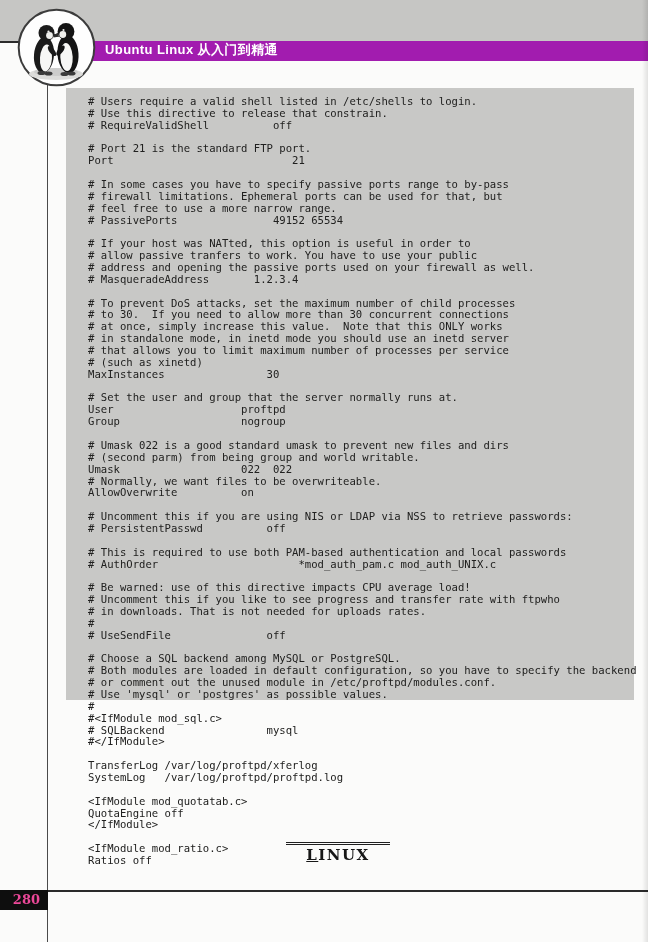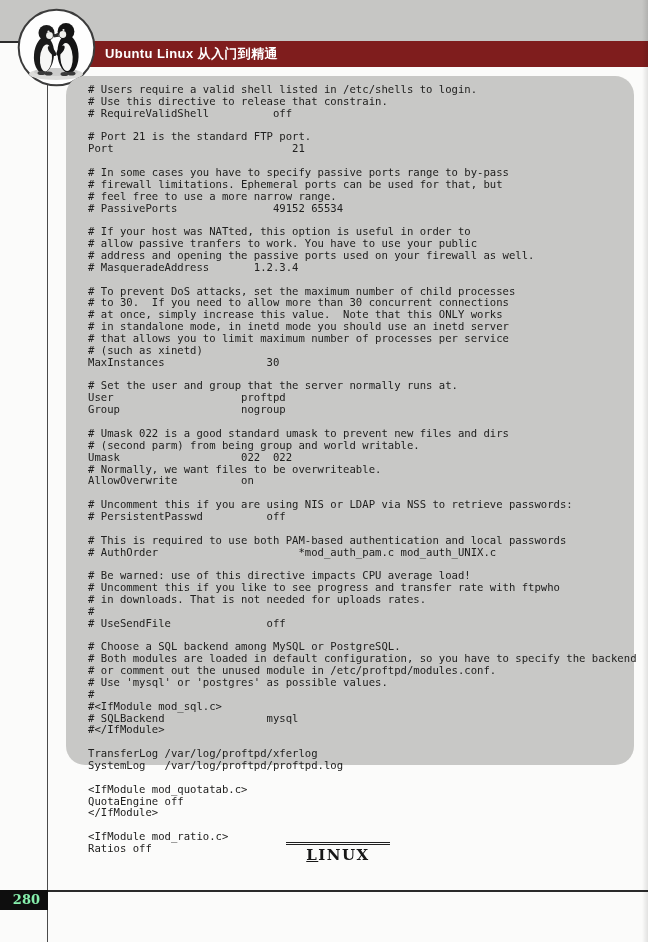--- a/index.html
+++ b/index.html
@@ -6,44 +6,44 @@
   body{
     width:648px;height:942px;position:relative;overflow:hidden;
     background:#fbfbfa;
     font-family:"Liberation Sans",sans-serif;
   }
   .page{position:absolute;inset:0;}
 
   
   .top-strip{position:absolute;left:0;top:0;width:648px;height:42px;background:#c6c6c4;}
   .header-rule{position:absolute;left:0;top:41px;width:80px;height:2px;background:#2b2b2b;}
-  .banner{position:absolute;left:76px;top:41px;width:572px;height:26px;background:#7f1d1d;
-          display:flex;align-items:center;}
+  .banner{position:absolute;left:76px;top:41px;width:572px;height:20px;background:#a21caf;
+          display:flex;}
   .banner-title{color:#ffffff;font-weight:bold;font-size:13px;letter-spacing:.4px;padding-left:29px;
                 white-space:nowrap;}
 
   
   .margin-rule{position:absolute;left:47px;top:70px;width:1px;height:872px;background:#4a4a4a;}
 
   
   .logo-circle{position:absolute;left:17px;top:8px;width:79px;height:79px;}
 
   
-  .codebox{position:absolute;left:66px;top:76px;width:568px;height:689px;background:#c8c8c6;border-radius:19px;}
+  .codebox{position:absolute;left:66px;top:88px;width:568px;height:612px;background:#c8c8c6;}
   .code{
     margin:0;padding:8px 0 0 22px;
     font-family:"DejaVu Sans Mono","Liberation Mono",monospace;
     font-size:10.6px;line-height:11.86px;
     color:#20201f;white-space:pre;overflow:visible;
   }
 
   
   .footer-rule{position:absolute;left:48px;top:890px;width:600px;height:1.5px;background:#2a2a2a;}
   .pagenum{position:absolute;left:0;top:890px;width:48px;height:20px;background:#0e0e0e;
-           color:#86efac;font-family:"DejaVu Serif","Liberation Serif",serif;font-weight:bold;
+           color:#ec4899;font-family:"DejaVu Serif","Liberation Serif",serif;font-weight:bold;
            font-size:13px;line-height:20px;text-align:right;box-sizing:border-box;padding-right:8px;}
   .brand{position:absolute;left:286px;top:842px;width:104px;text-align:center;
          border-top:3px double #1f1f1f;padding-top:1px;
          font-family:"DejaVu Serif","Liberation Serif",serif;font-weight:600;
          font-size:15px;letter-spacing:1.5px;color:#171717;}
   .brand::first-letter{text-decoration:underline;}
 
   
   .edge-shadow{position:absolute;right:0;top:0;width:6px;height:100%;
                background:linear-gradient(to right,rgba(0,0,0,0),rgba(0,0,0,0.10));}

